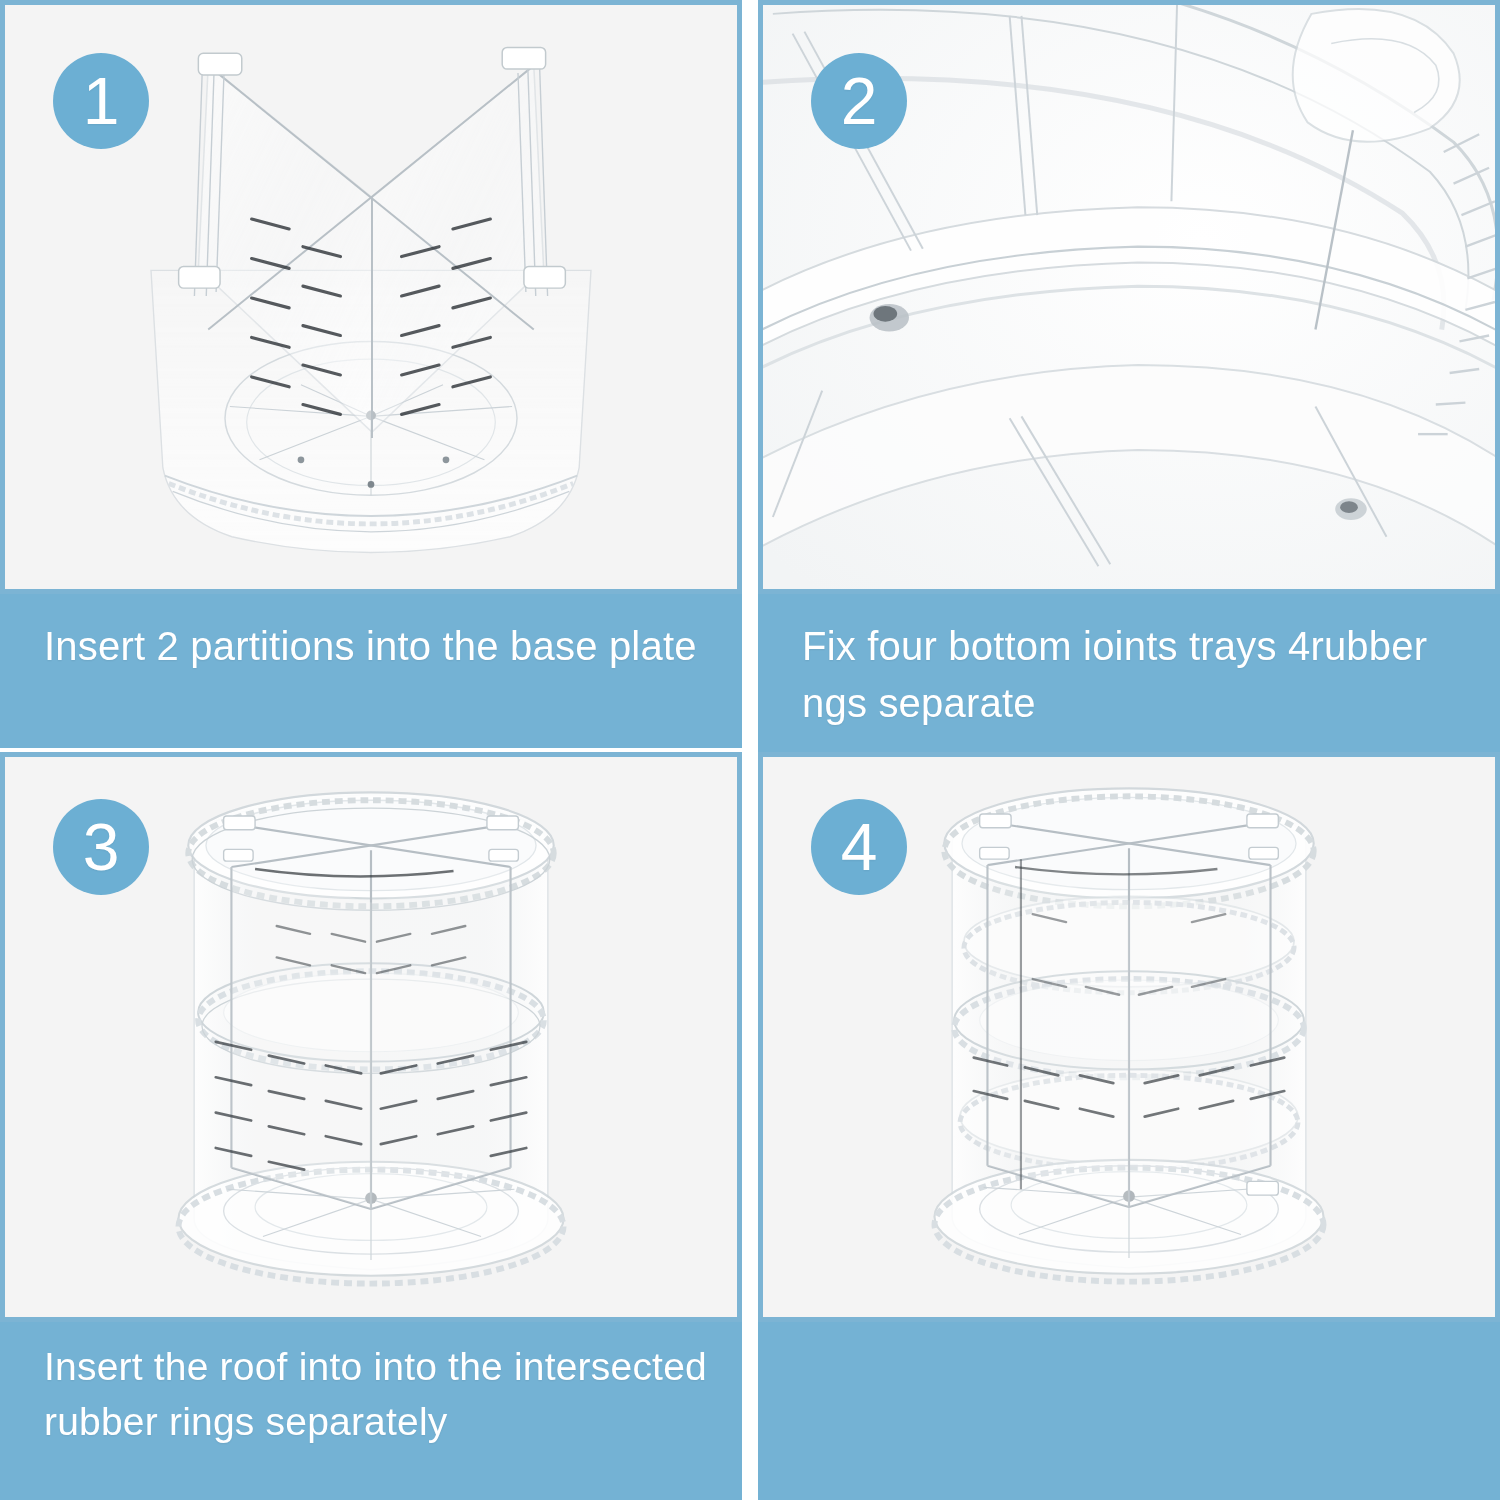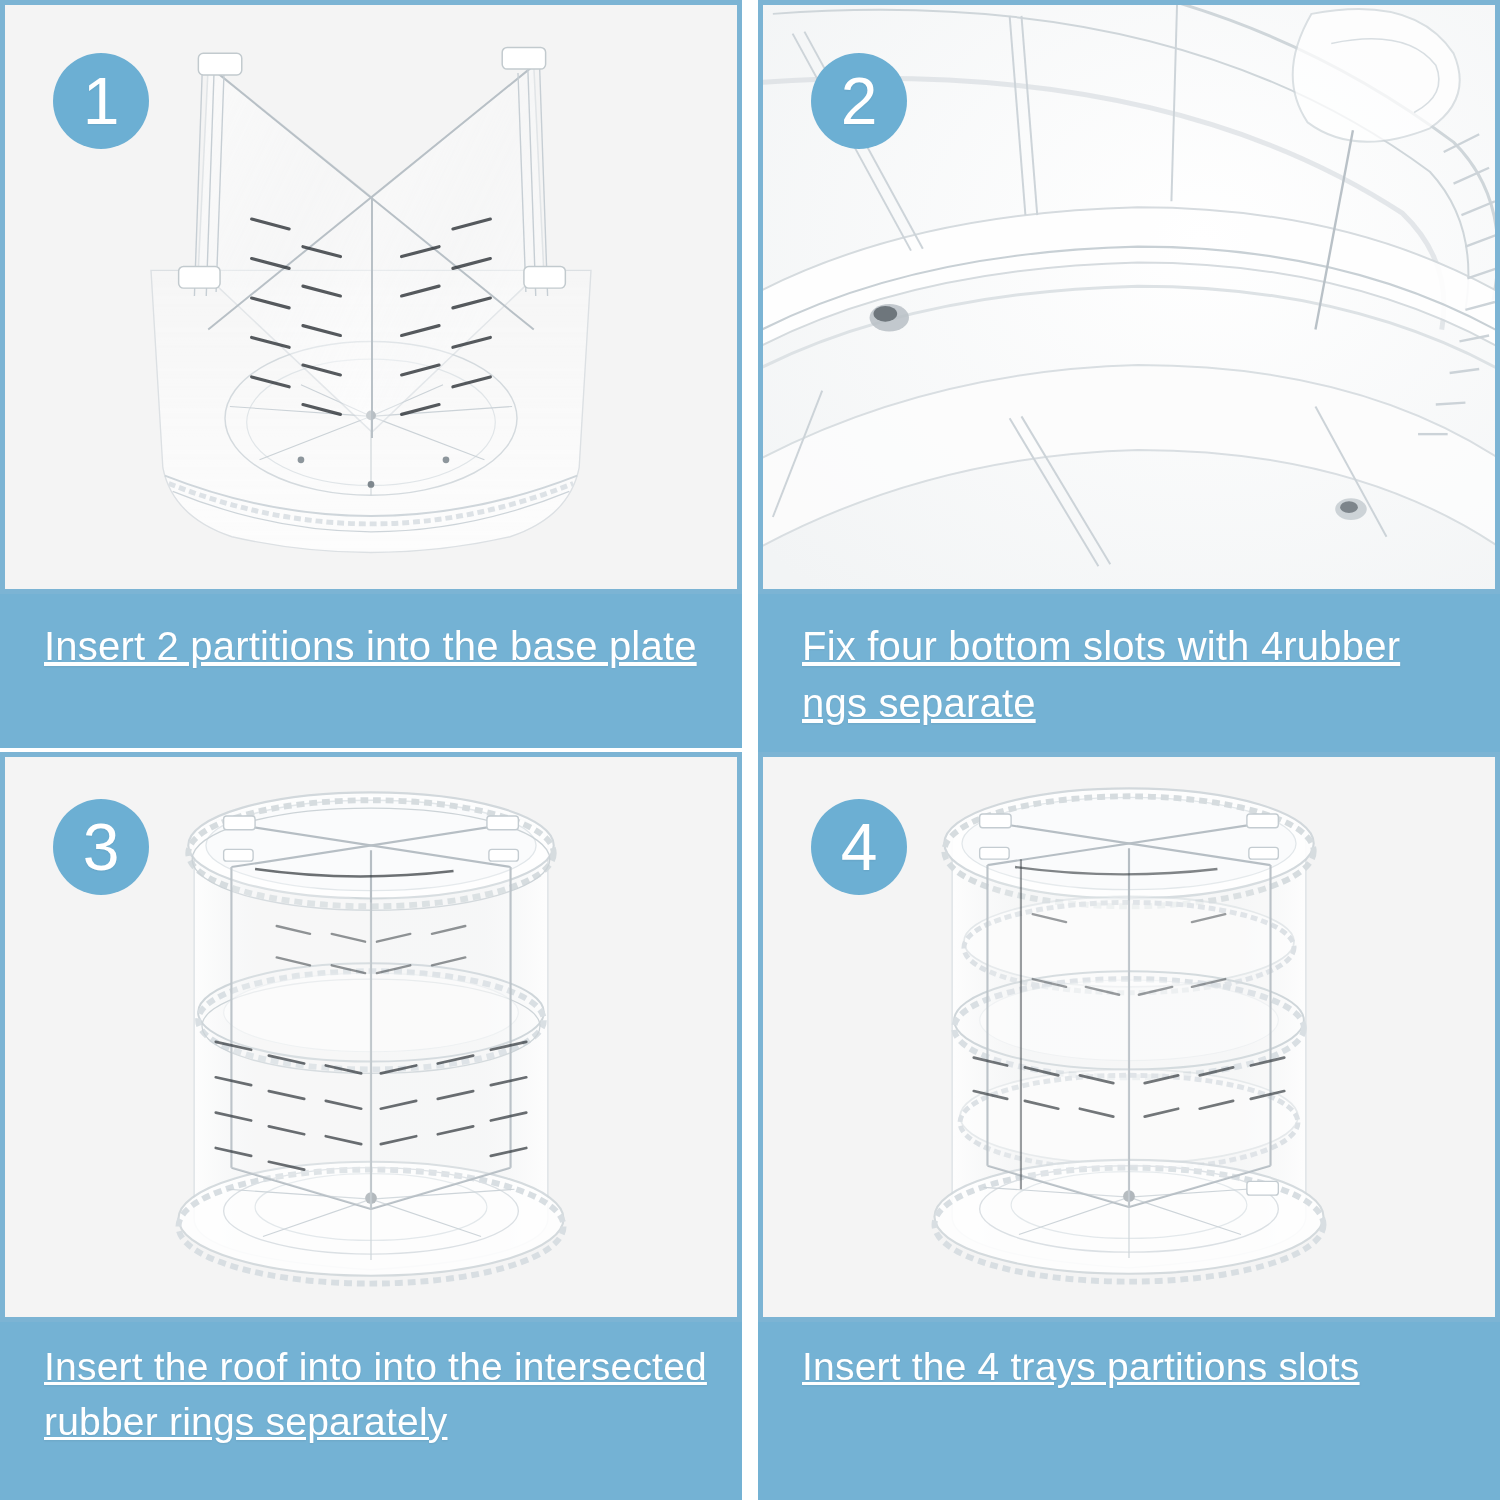--- a/index.html
+++ b/index.html
@@ -51,21 +51,21 @@
     flex:1 1 auto;
     background:#74b2d4;
     color:#ffffff;
     padding:24px 40px 22px 44px;
     font-size:40px;
     line-height:1.42;
     letter-spacing:.2px;
     text-shadow:0 1px 2px rgba(0,0,0,.07);
   }
   .p3 .caption, .p4 .caption { padding-top:18px; font-size:39px; line-height:1.4; }
-  .caption .ln { display:block; white-space:nowrap;text-decoration:underline; }
+  .caption .ln { display:block; white-space:nowrap; }
   .p3 .caption .ln:nth-child(3) { padding-left:118px; }
 
   
   .art { position:absolute; inset:0; }
   .art svg { width:100%; height:100%; display:block; }
 </style>
 </head>
 <body>
 
 <div class="grid">
@@ -228,21 +228,21 @@
 
           <ellipse cx="128" cy="318" rx="20" ry="14" fill="#b9c0c5" opacity=".85"></ellipse>
           <ellipse cx="124" cy="314" rx="12" ry="8" fill="#6e767c"></ellipse>
           <ellipse cx="596" cy="512" rx="16" ry="11" fill="#c2c9ce" opacity=".8"></ellipse>
           <ellipse cx="594" cy="510" rx="9" ry="6" fill="#7d858b"></ellipse>
         </svg>
       </div>
       <div class="badge">2</div>
     </div>
     <div class="caption">
-      <span class="ln">Fix four bottom slots with 4rubber</span>
+      <span class="ln">Fix four bottom ioints trays 4rubber</span>
       <span class="ln">ngs separate</span>
     </div>
   </div>
 
   <div class="panel p3">
     <div class="stage">
       <div class="art">
         <svg viewBox="0 0 742 570" preserveAspectRatio="xMidYMid meet" aria-hidden="true">
           <defs>
             <linearGradient id="cyl3" x1="0" y1="0" x2="1" y2="0">
@@ -435,17 +435,16 @@
               <line x1="-98" y1="-140" x2="-64" y2="-132"></line>
               <line x1="98" y1="-140" x2="64" y2="-132"></line>
             </g>
             <path d="M-116 -188 Q-14 -174 90 -186" fill="none" stroke="#2f3539" stroke-width="2.4" opacity=".6"></path>
           </g>
         </svg>
       </div>
       <div class="badge">4</div>
     </div>
     <div class="caption">
-      <span class="ln">Insert the 4 trays partitions slots</span>
     </div>
   </div>
 
 </div>
 
 </body></html>

